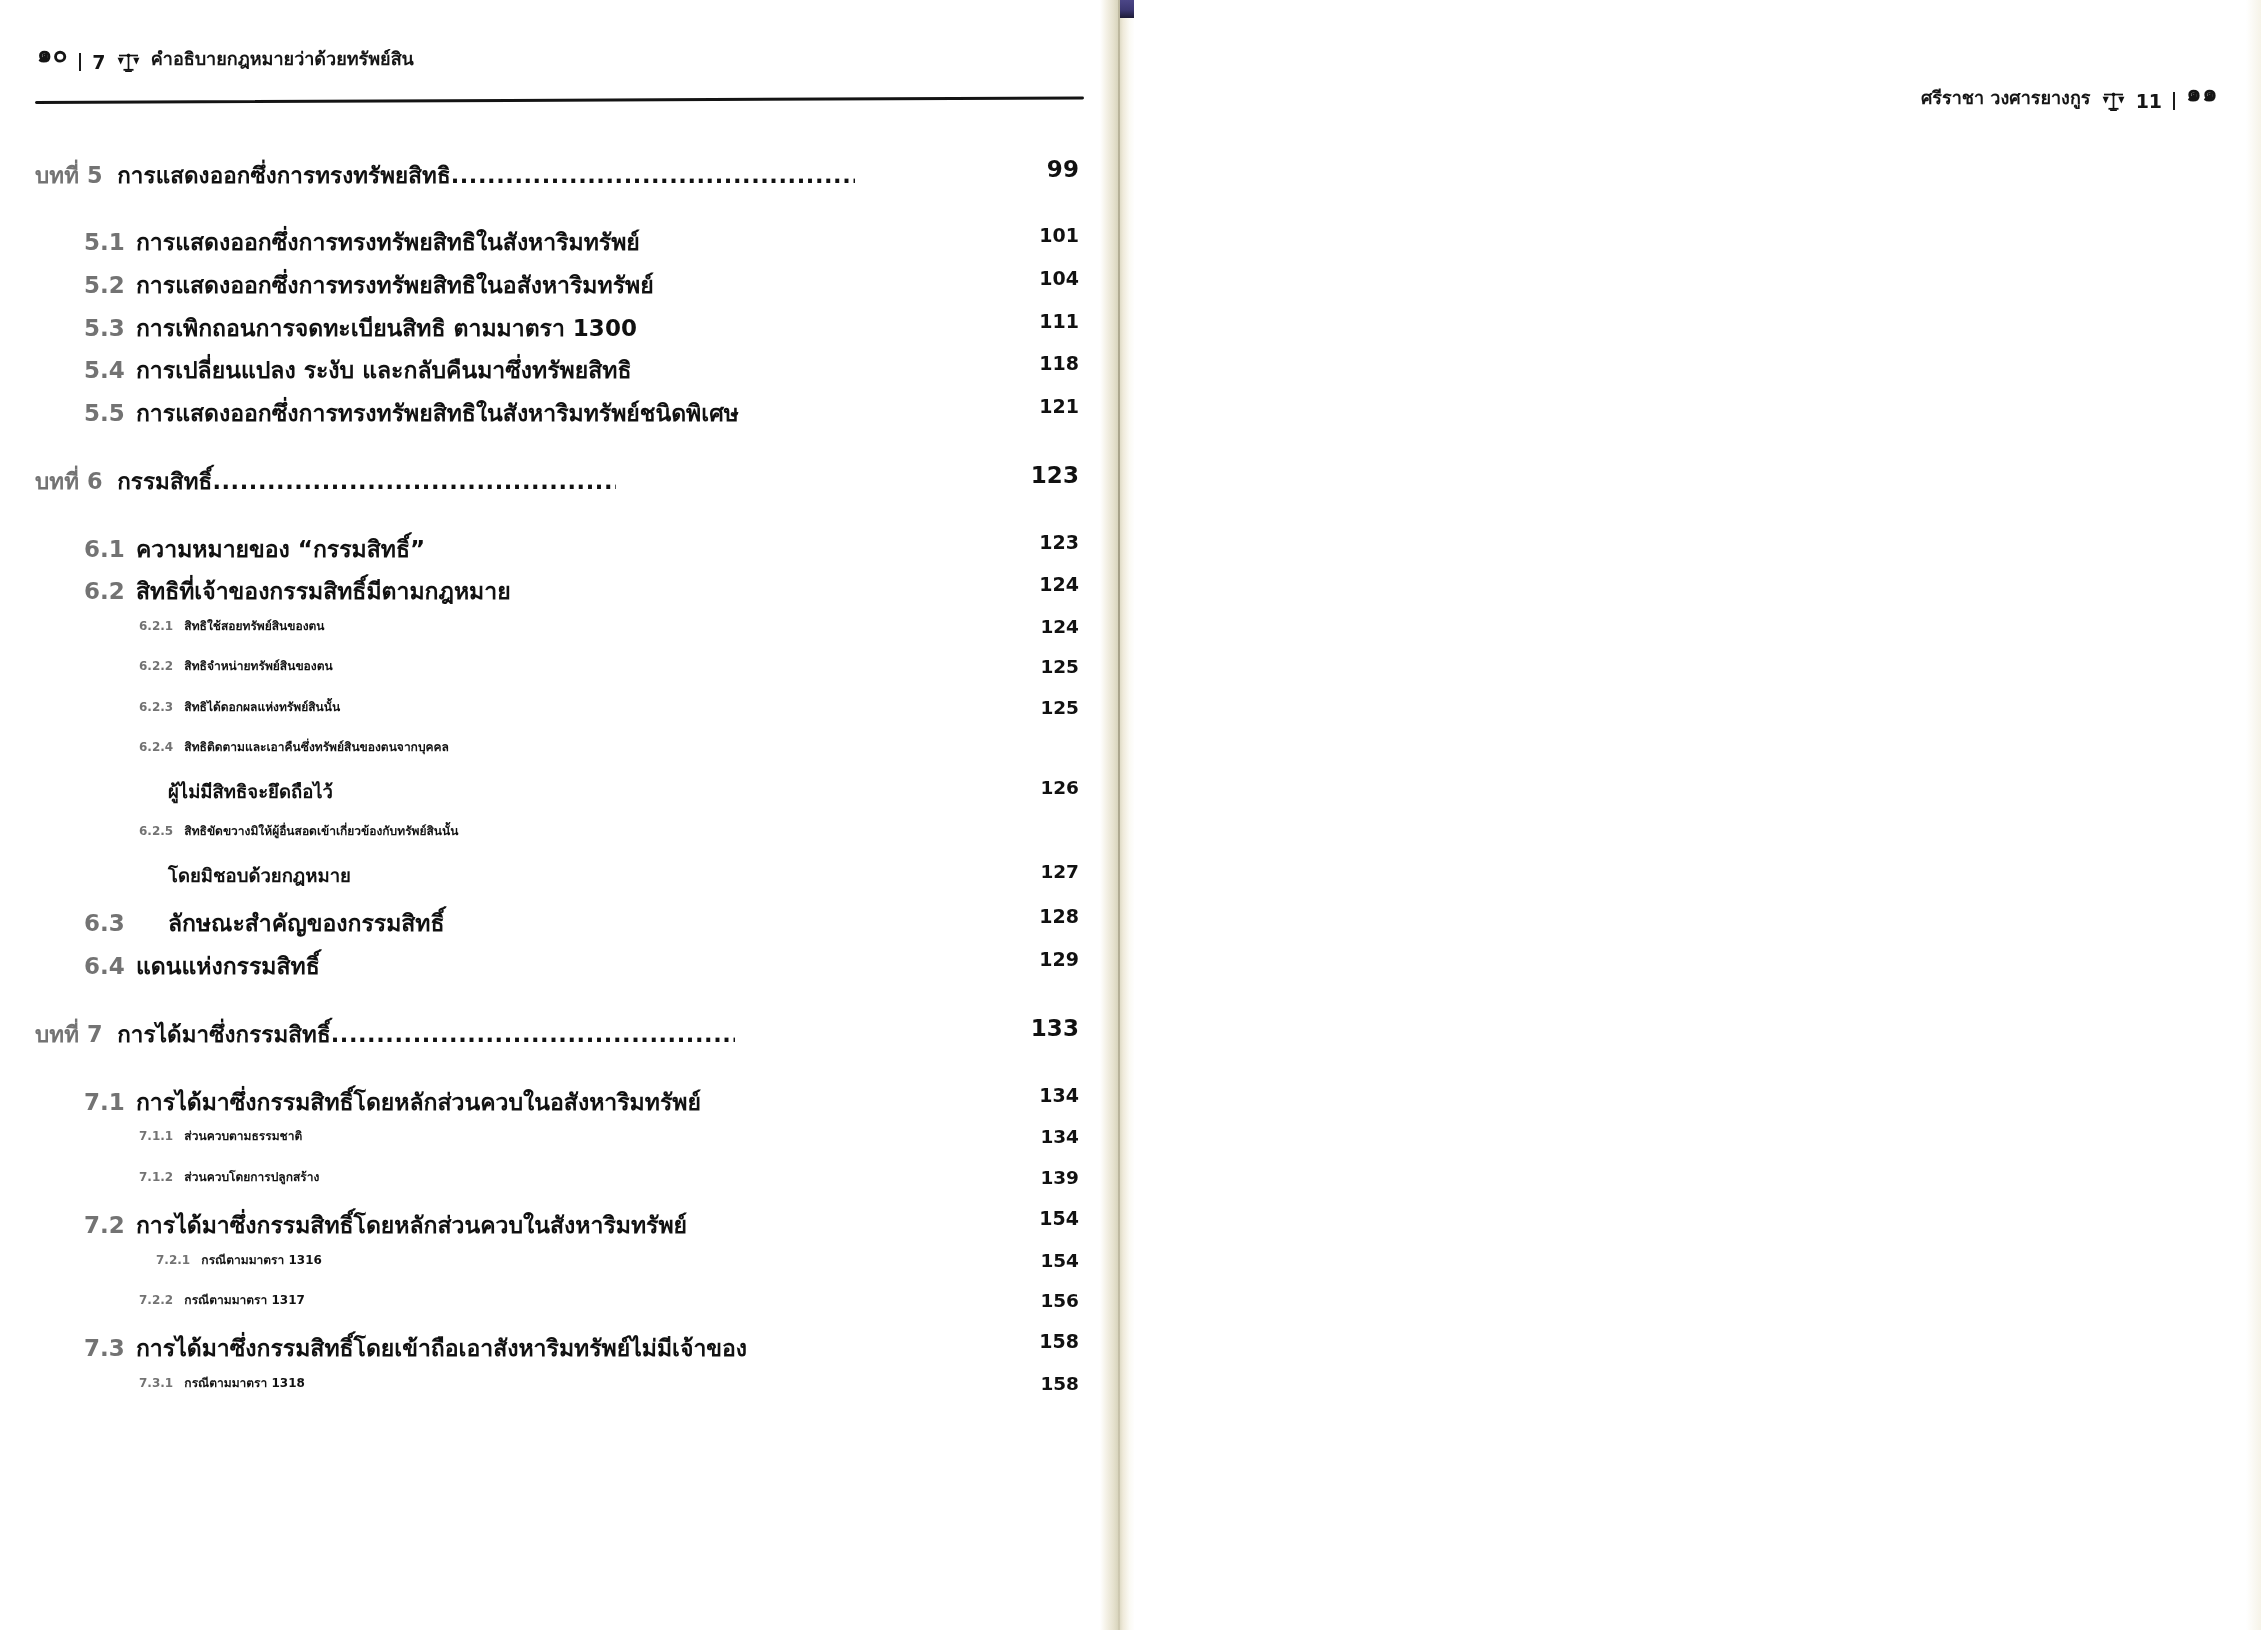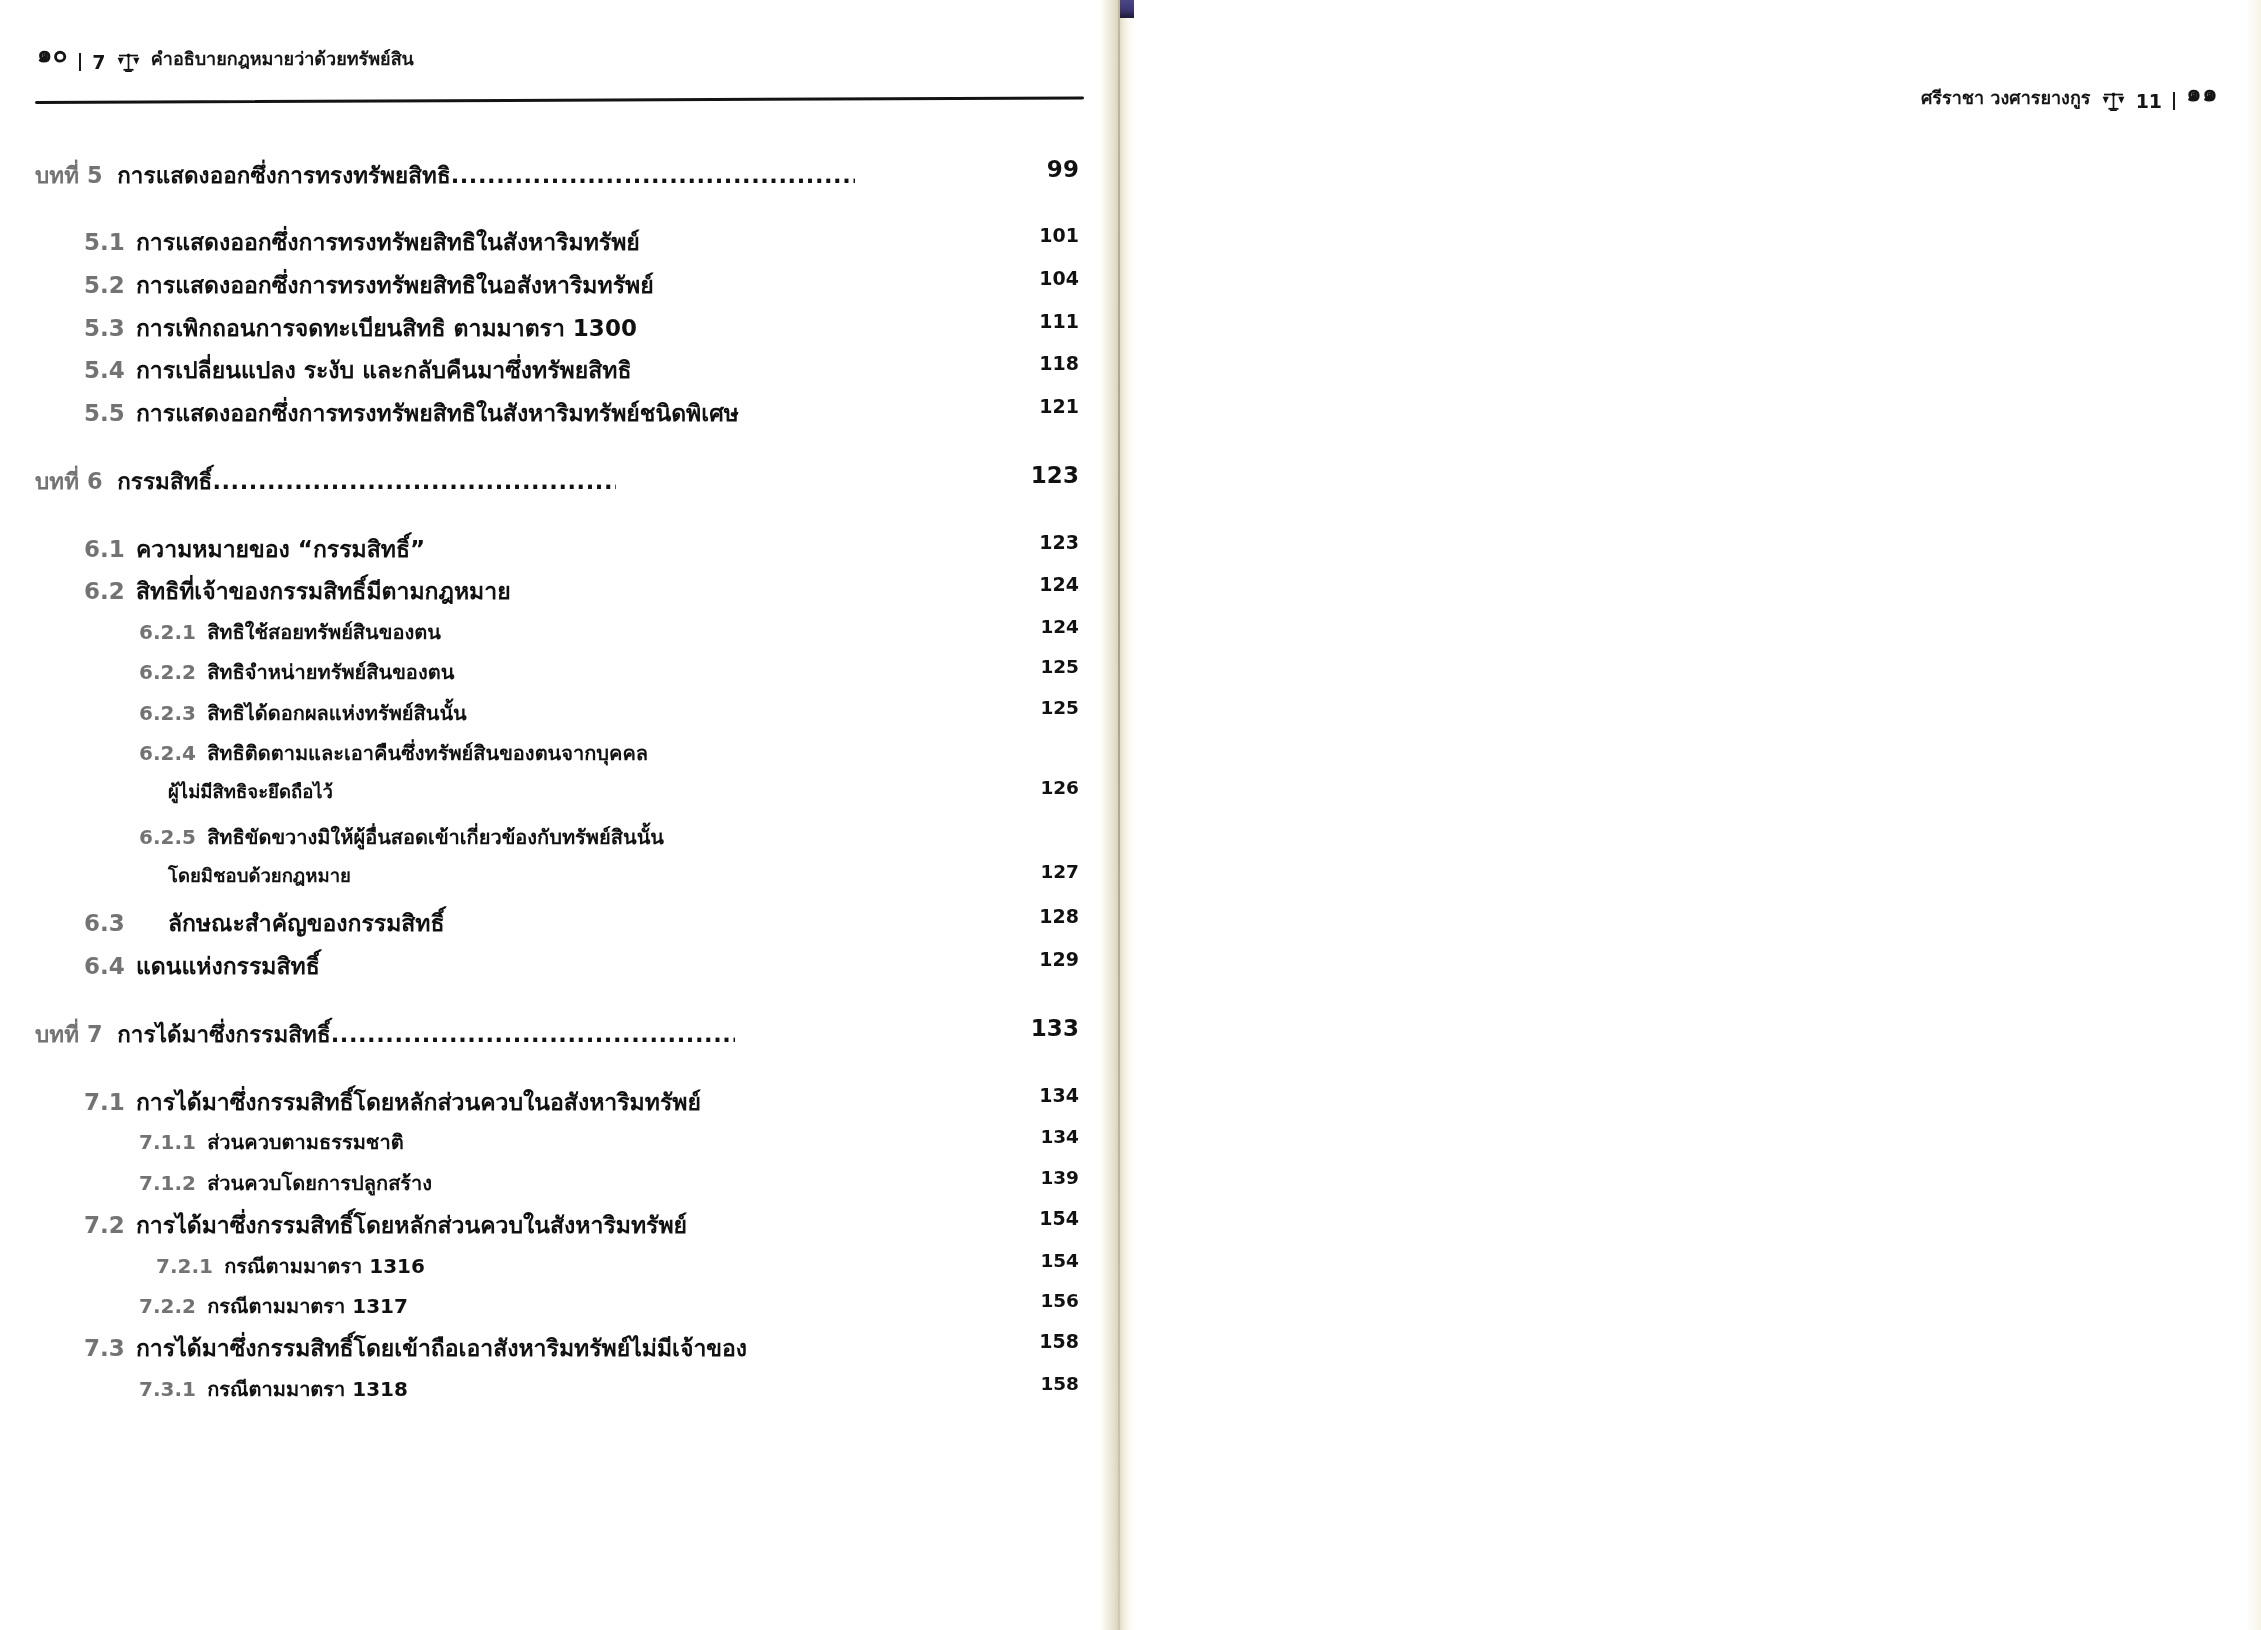--- a/index.html
+++ b/index.html
@@ -67,21 +67,21 @@
   .row{position:absolute;display:flex;align-items:baseline;white-space:nowrap;}
   .num{font-weight:700;color:#737373;}
   .label{font-weight:700;color:#111;}
   .leader{flex:0 0 auto;overflow:hidden;color:#111;font-weight:700;letter-spacing:0.6px;}
   .pg{position:absolute;font-weight:700;color:#111;text-align:right;}
 
   
   .lv-ch   .num,.lv-ch   .label{font-size:22.4px;}
   .lv-ch   {letter-spacing:0.1px;}
   .lv-1    .num,.lv-1    .label{font-size:23px;}
-  .lv-2    .num,.lv-2    .label{font-size:20px;}
+  .lv-2    .num,.lv-2    .label{font-size:12px;}
   .lv-cont .label{font-size:18.5px;}
 
   .pg.lv-ch{font-size:23px;}
   .pg.lv-1 {font-size:19px;}
   .pg.lv-2 {font-size:18.5px;}
   .pg.lv-cont{font-size:18.5px;}
 
   
   .ghost{
     position:absolute;inset:0;overflow:hidden;pointer-events:none;

